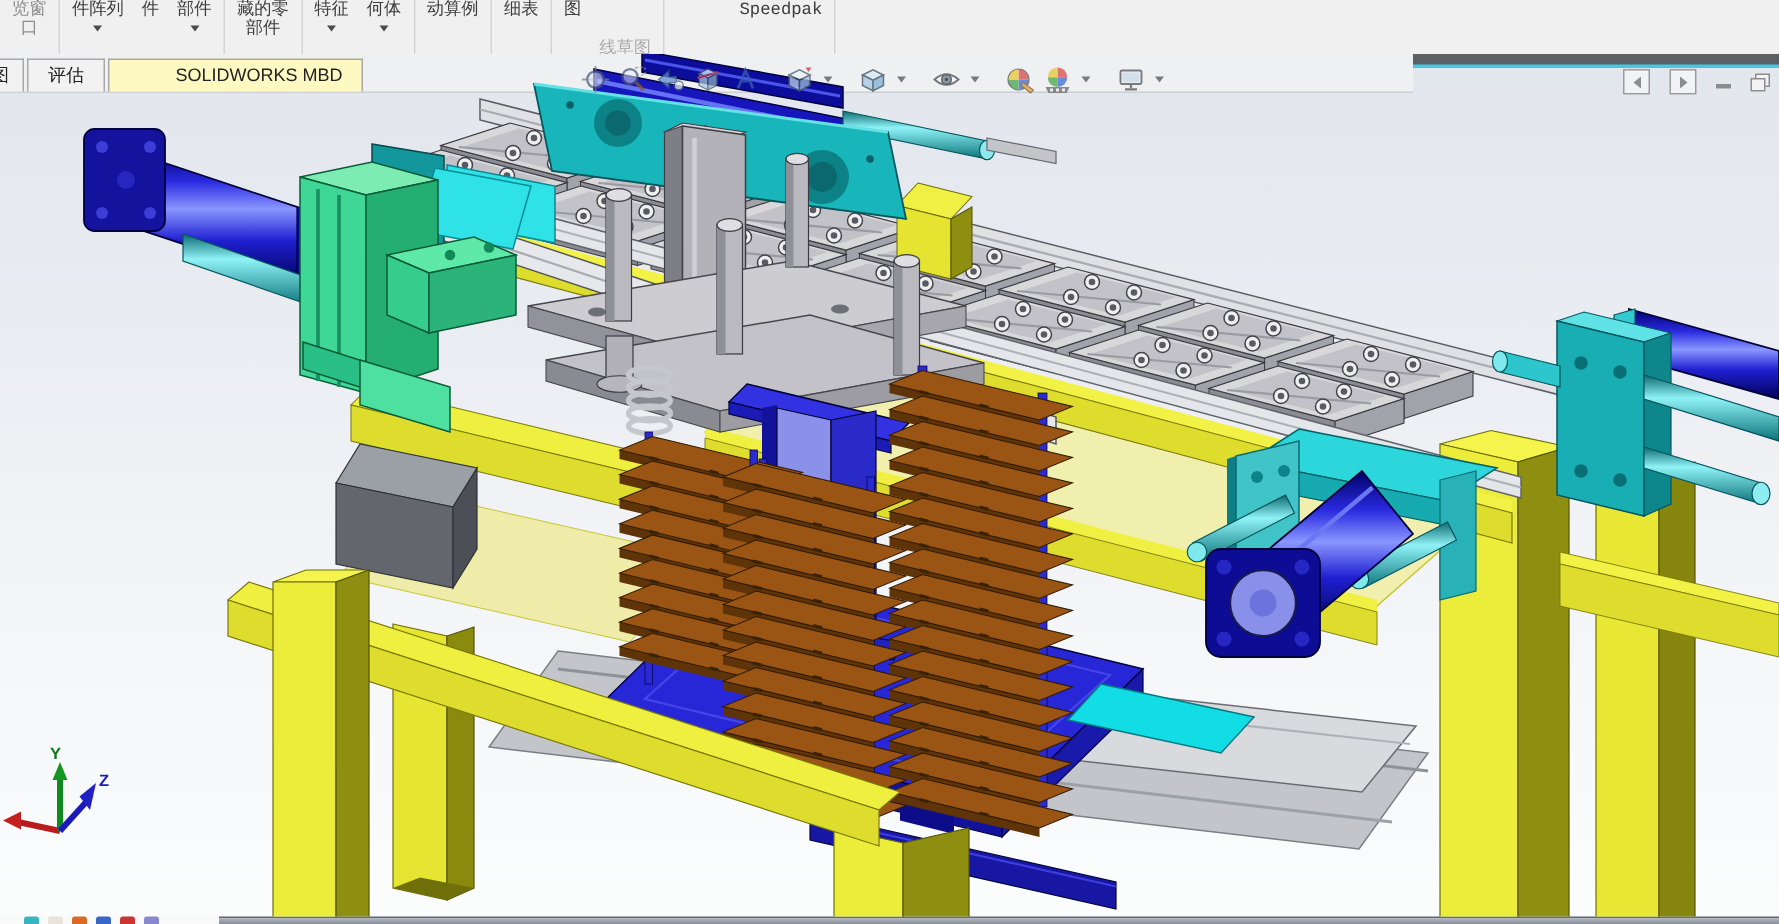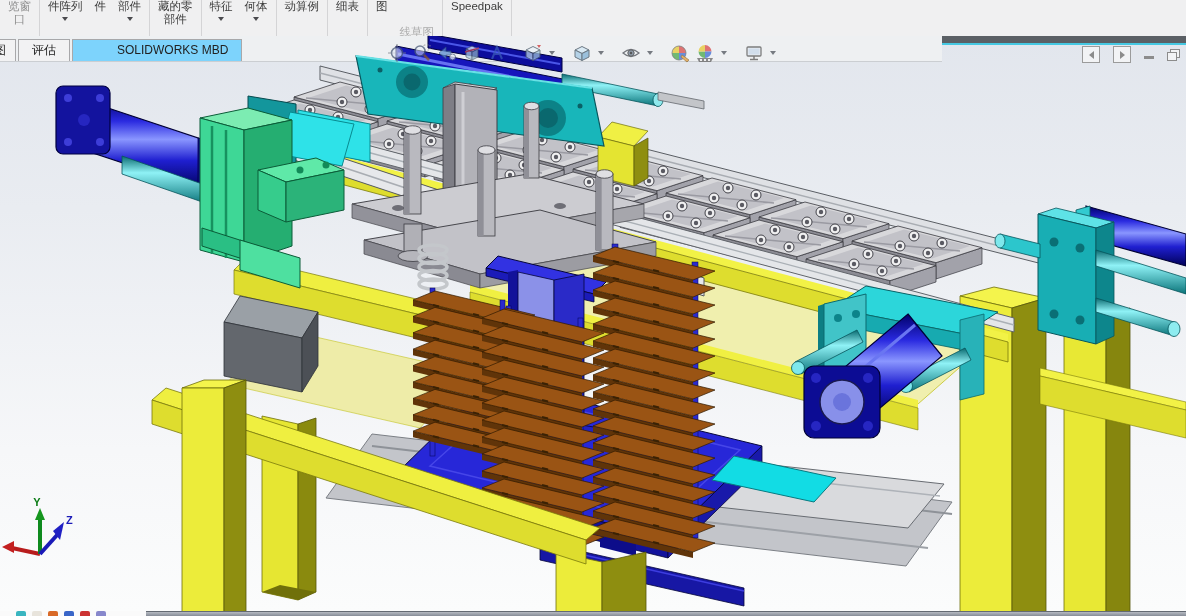--- a/index.html
+++ b/index.html
@@ -1,38 +1,38 @@
 <!DOCTYPE html>
 <html><head>
 <meta charset="utf-8">
 <style>
   html,body{margin:0;padding:0;background:#888;}
   #stage{position:relative;width:1186px;height:616px;overflow:hidden;
          font-family:"Liberation Sans",sans-serif;background:#f0f0f0;}
   
   .ribbon{position:absolute;left:0;top:0;width:1186px;height:36px;background:#f0f0f1;
-          border-bottom:1px solid #d2d2d4;display:flex;align-items:stretch;overflow:hidden;}
+          border-bottom:1px solid #d2d2d4;display:flex;align-items:stretch;overflow:hidden;font-family:Liberation Mono, monospace;}
   .rgrp{display:flex;align-items:stretch;border-right:1px solid #d4d4d6;padding:0 2px;}
-  .rgrp:last-child{}
+  .rgrp:last-child{margin-left:42px;}
   .ritem{display:flex;flex-direction:column;align-items:center;justify-content:flex-start;
          padding:0 6px;cursor:default;}
   .rlabel{font-size:11.5px;line-height:13px;color:#3c3c3c;white-space:pre-line;text-align:center;}
   .ritem.dim .rlabel{color:#8d8d8d;}
   .ritem.dis .rlabel{color:#adadad;margin-top:26px;}
   .rcaret{width:0;height:0;border-left:3.5px solid transparent;border-right:3.5px solid transparent;
           border-top:4px solid #4a4a4e;margin-top:4px;}
   
   .viewport{position:absolute;left:0;top:36px;width:1186px;height:575px;
             background:linear-gradient(to bottom,#e2e6ed 0%,#e9ecf1 30%,#f6f7f9 72%,#fbfcfc 100%);}
   .tabstrip{position:absolute;left:0;top:0;width:942px;height:25px;background:#eef0f2;
             border-bottom:1px solid #cbced2;display:flex;align-items:flex-end;z-index:1;}
   .tab{height:21px;line-height:21px;font-size:12px;color:#222;background:#f2f2f3;
        border:1px solid #a8a8aa;border-bottom:none;padding:0 13px;margin-right:2px;}
   .tab-cut{margin-left:-16px;padding:0 9px;}
-  .tab-mbd{background:#7dd3fc;padding-left:44px;}
+  .tab-mbd{background:#fef9c3;padding-left:44px;}
   .edgestrip{position:absolute;left:942px;top:0;width:244px;height:7px;background:#5b6065;
              border-bottom:2px solid #45c8e2;z-index:1;}
   svg.scene{position:absolute;left:0;top:0;width:1186px;height:575px;z-index:2;}
   
   .headsup{position:absolute;left:386px;top:6px;display:flex;align-items:center;gap:3px;
            z-index:3;opacity:.74;}
   .hicon{width:22px;height:22px;display:flex;align-items:center;justify-content:center;}
   .hcaret{width:0;height:0;border-left:3.5px solid transparent;border-right:3.5px solid transparent;
           border-top:4px solid #4d525a;margin:0 2px;}
   .hgap{width:8px;}

